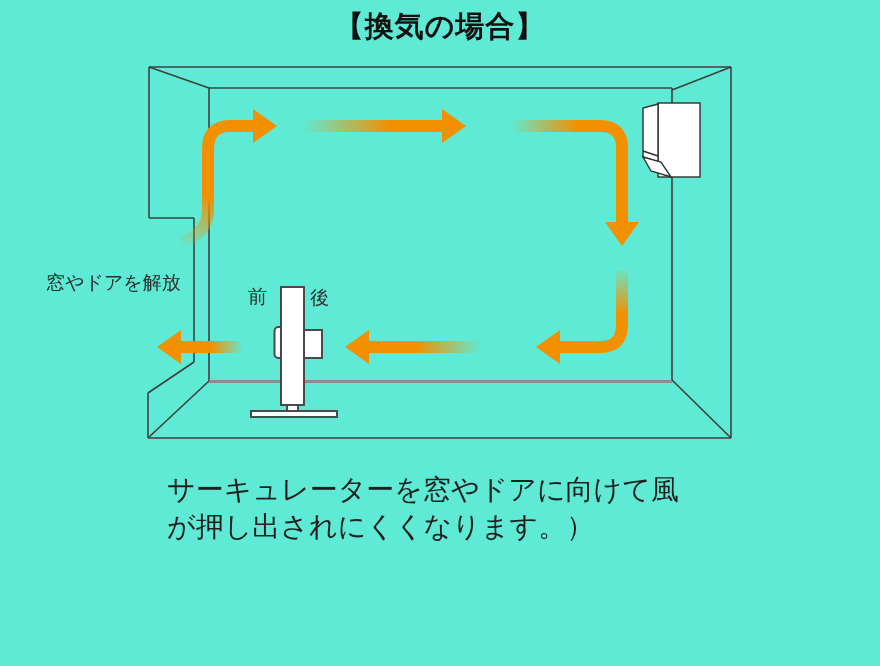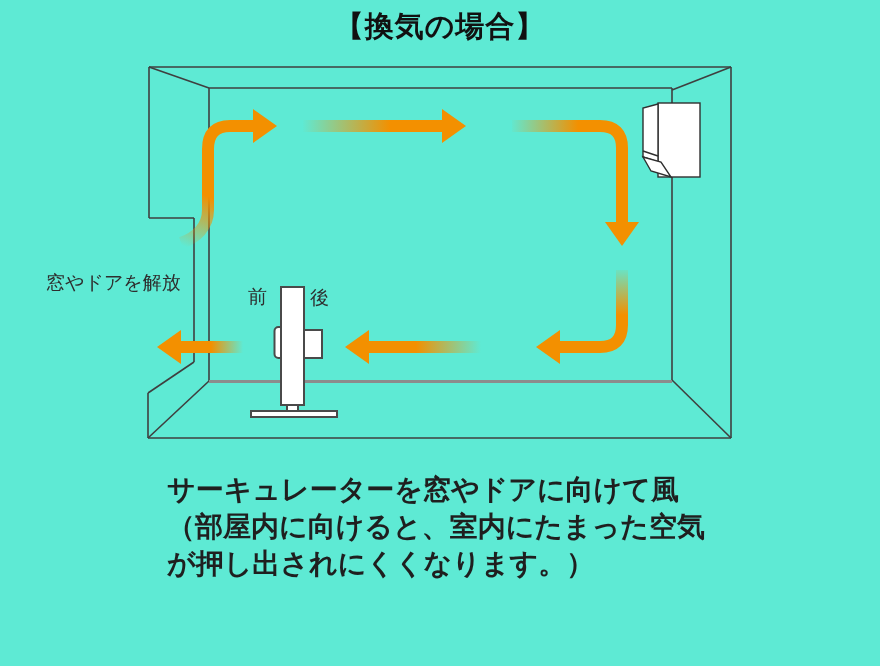--- a/index.html
+++ b/index.html
@@ -28,21 +28,21 @@
     position:absolute;
     font-size:19px;color:#2e2e2e;
   }
   .fan-label.front{left:248px;top:284px;}
   .fan-label.back{left:310px;top:285px;}
   .caption{
     position:absolute;left:167px;top:471px;
     font-size:28px;line-height:37px;
     color:#1f1f1f;
   }
-  .caption div{white-space:nowrap;font-weight:bold;}
+  .caption div{white-space:nowrap;}
 </style>
 </head>
 <body>
 
 <div class="stage">
 
   <svg class="diagram-svg" width="880" height="666" viewBox="0 0 880 666">
     <defs>
       <linearGradient id="gradA" gradientUnits="userSpaceOnUse" x1="186" y1="247" x2="207" y2="196">
         <stop offset="0" stop-color="#F39000" stop-opacity="0"></stop>
@@ -131,17 +131,16 @@
       </g>
     </g>
   </svg>
 
   <div class="page-title">【換気の場合】</div>
   <div class="window-label">窓やドアを解放</div>
   <div class="fan-label front">前</div>
   <div class="fan-label back">後</div>
   <div class="caption">
     <div>サーキュレーターを窓やドアに向けて風</div>
-    <div>（部屋内に向けると、室内にたまった空気</div>
     <div>が押し出されにくくなります。）</div>
   </div>
 
 </div>
 
 </body></html>

